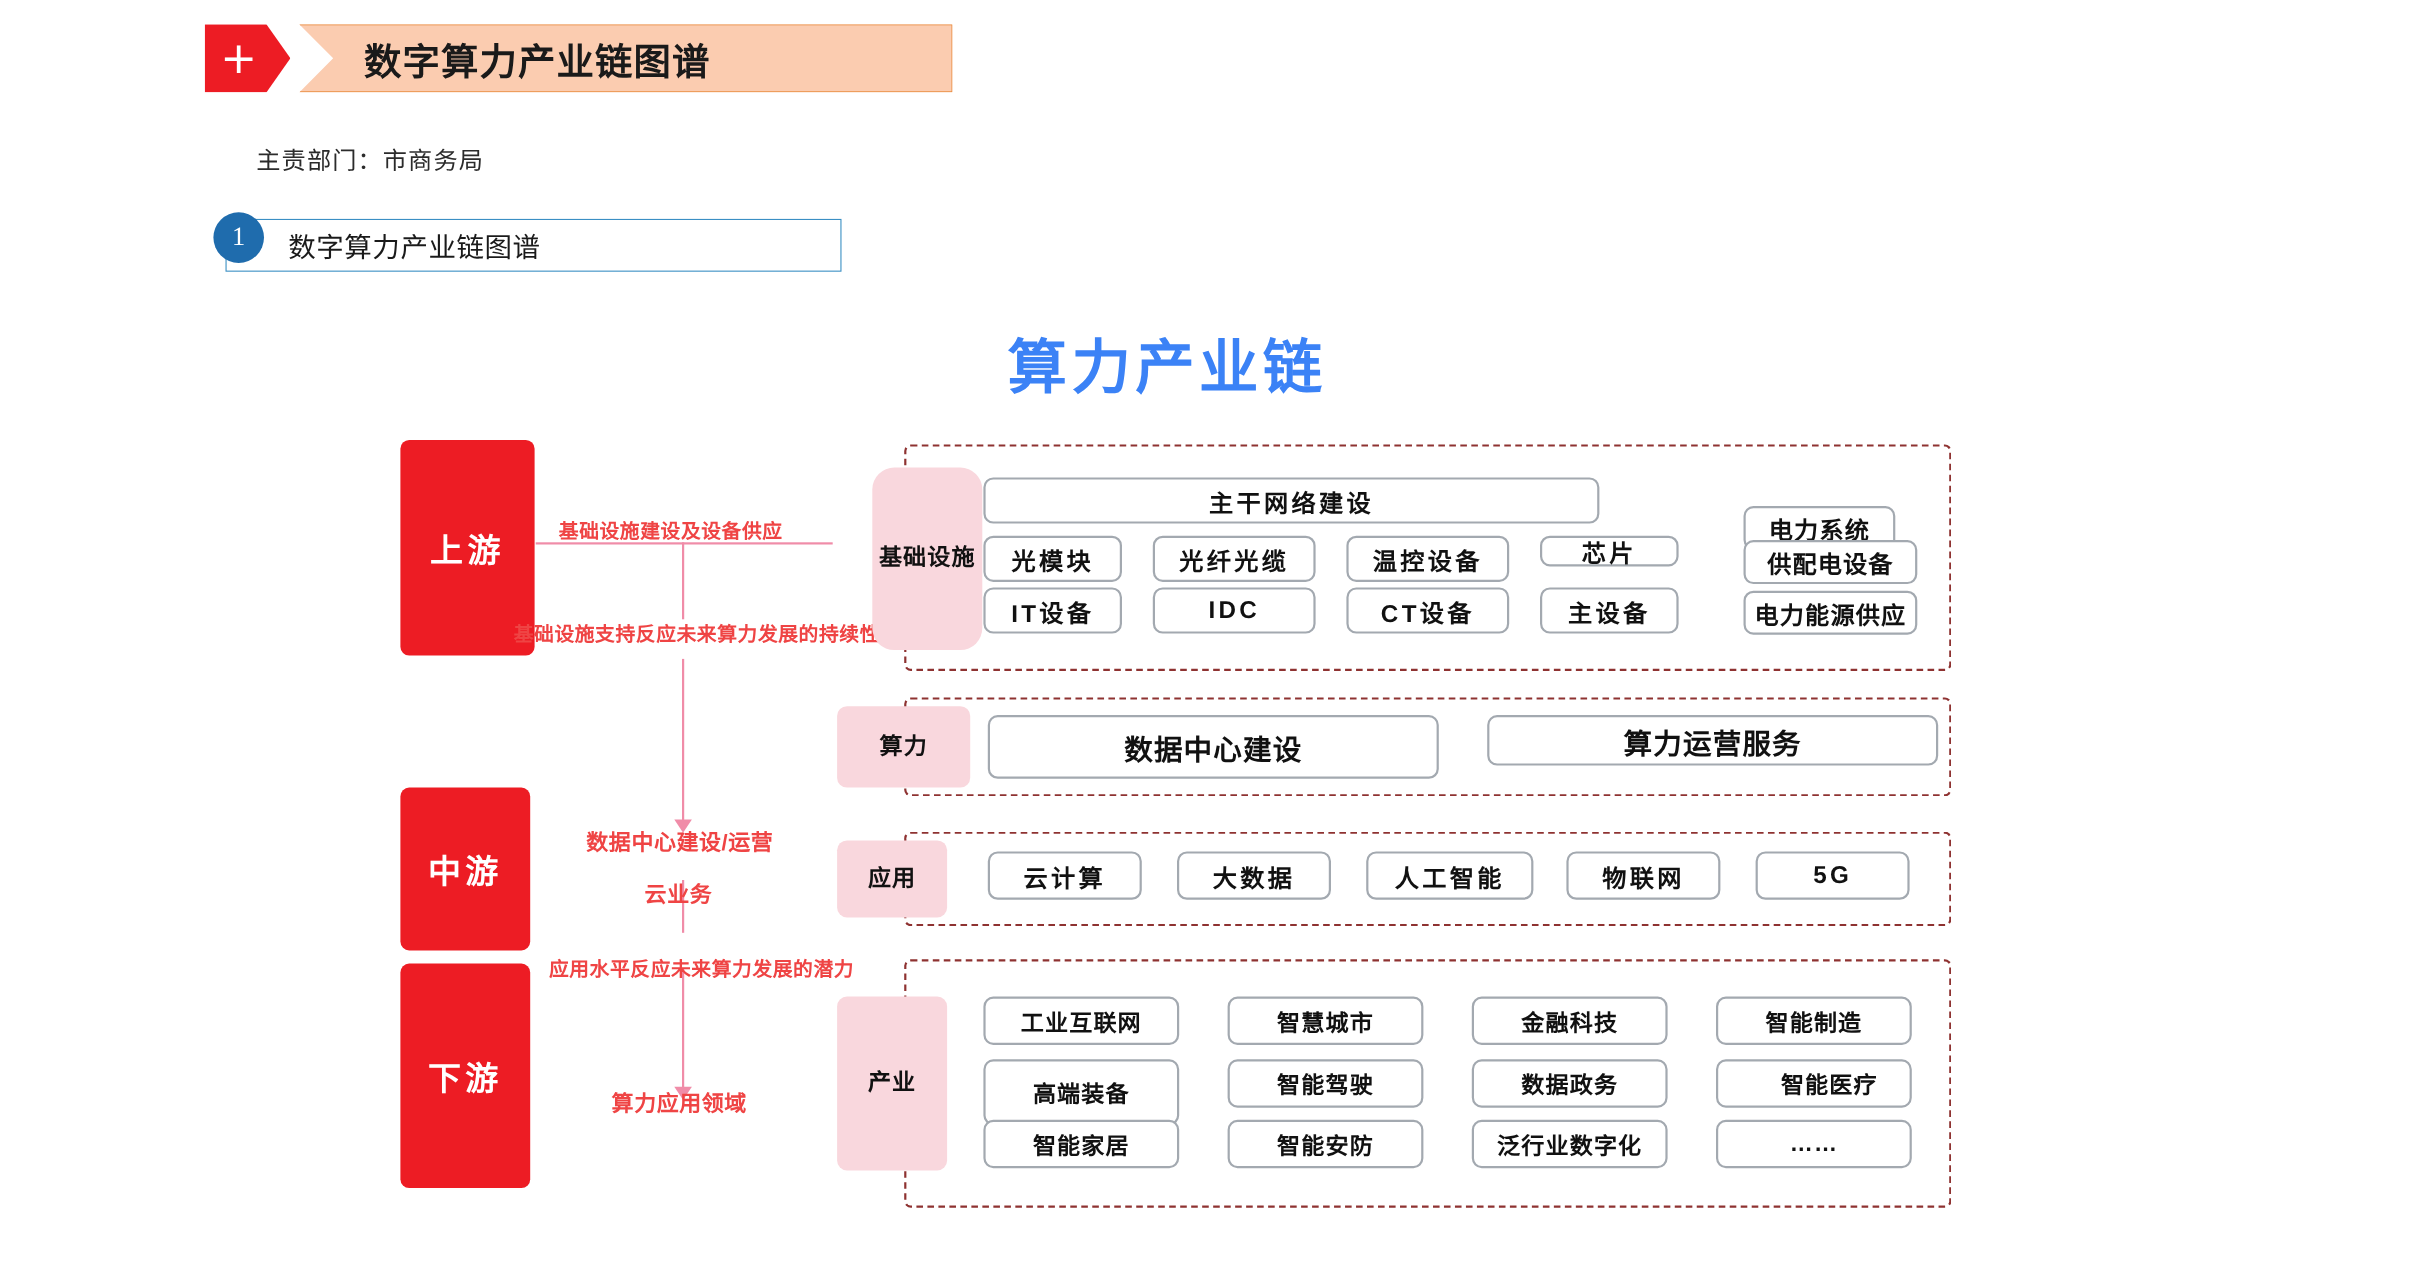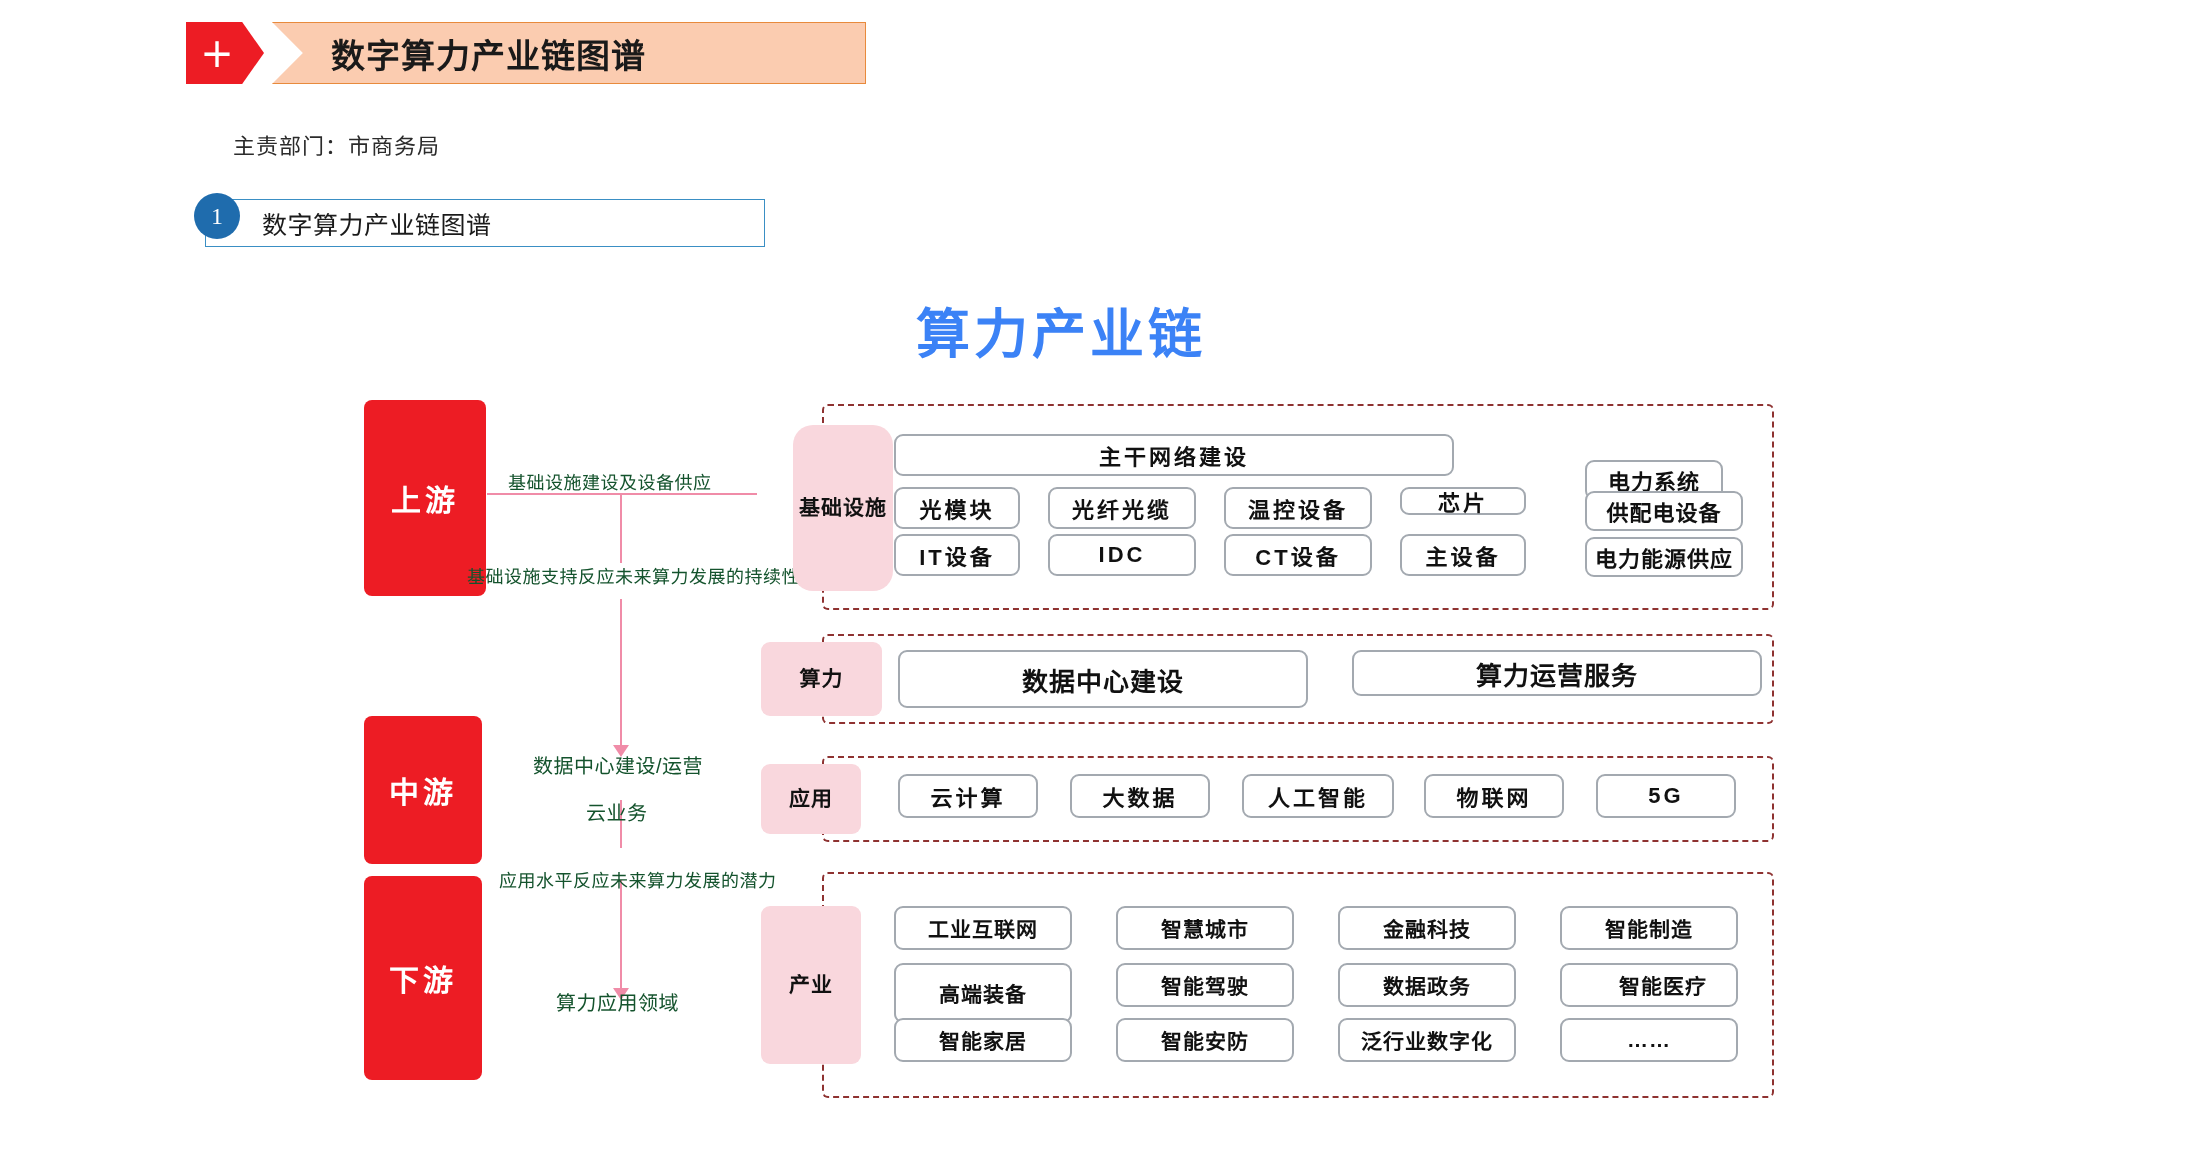--- a/index.html
+++ b/index.html
@@ -162,22 +162,22 @@
     border-left: 8px solid transparent;
     border-right: 8px solid transparent;
     border-top: 12px solid #f08ca8;
   }
   .ah1 { left: 613px; top: 745px; }
   .ah2 { left: 613px; top: 988px; }
 
   .flow-label {
     position: absolute;
     font-size: 18px;
-    font-weight: 400;
-    color: #14532d;
+    font-weight: 700;
+    color: #ef4444;
     white-space: nowrap;
     letter-spacing: 0.5px;
   }
   .fl-1 { left: 508px; top: 468px; }
   .fl-2 { left: 467px; top: 562px; }
   .fl-3 { left: 533px; top: 750px; font-size: 20px; }
   .fl-4 { left: 586px; top: 797px; font-size: 20px; }
   .fl-5 { left: 499px; top: 866px; }
   .fl-6 { left: 556px; top: 987px; font-size: 20px; }
 

